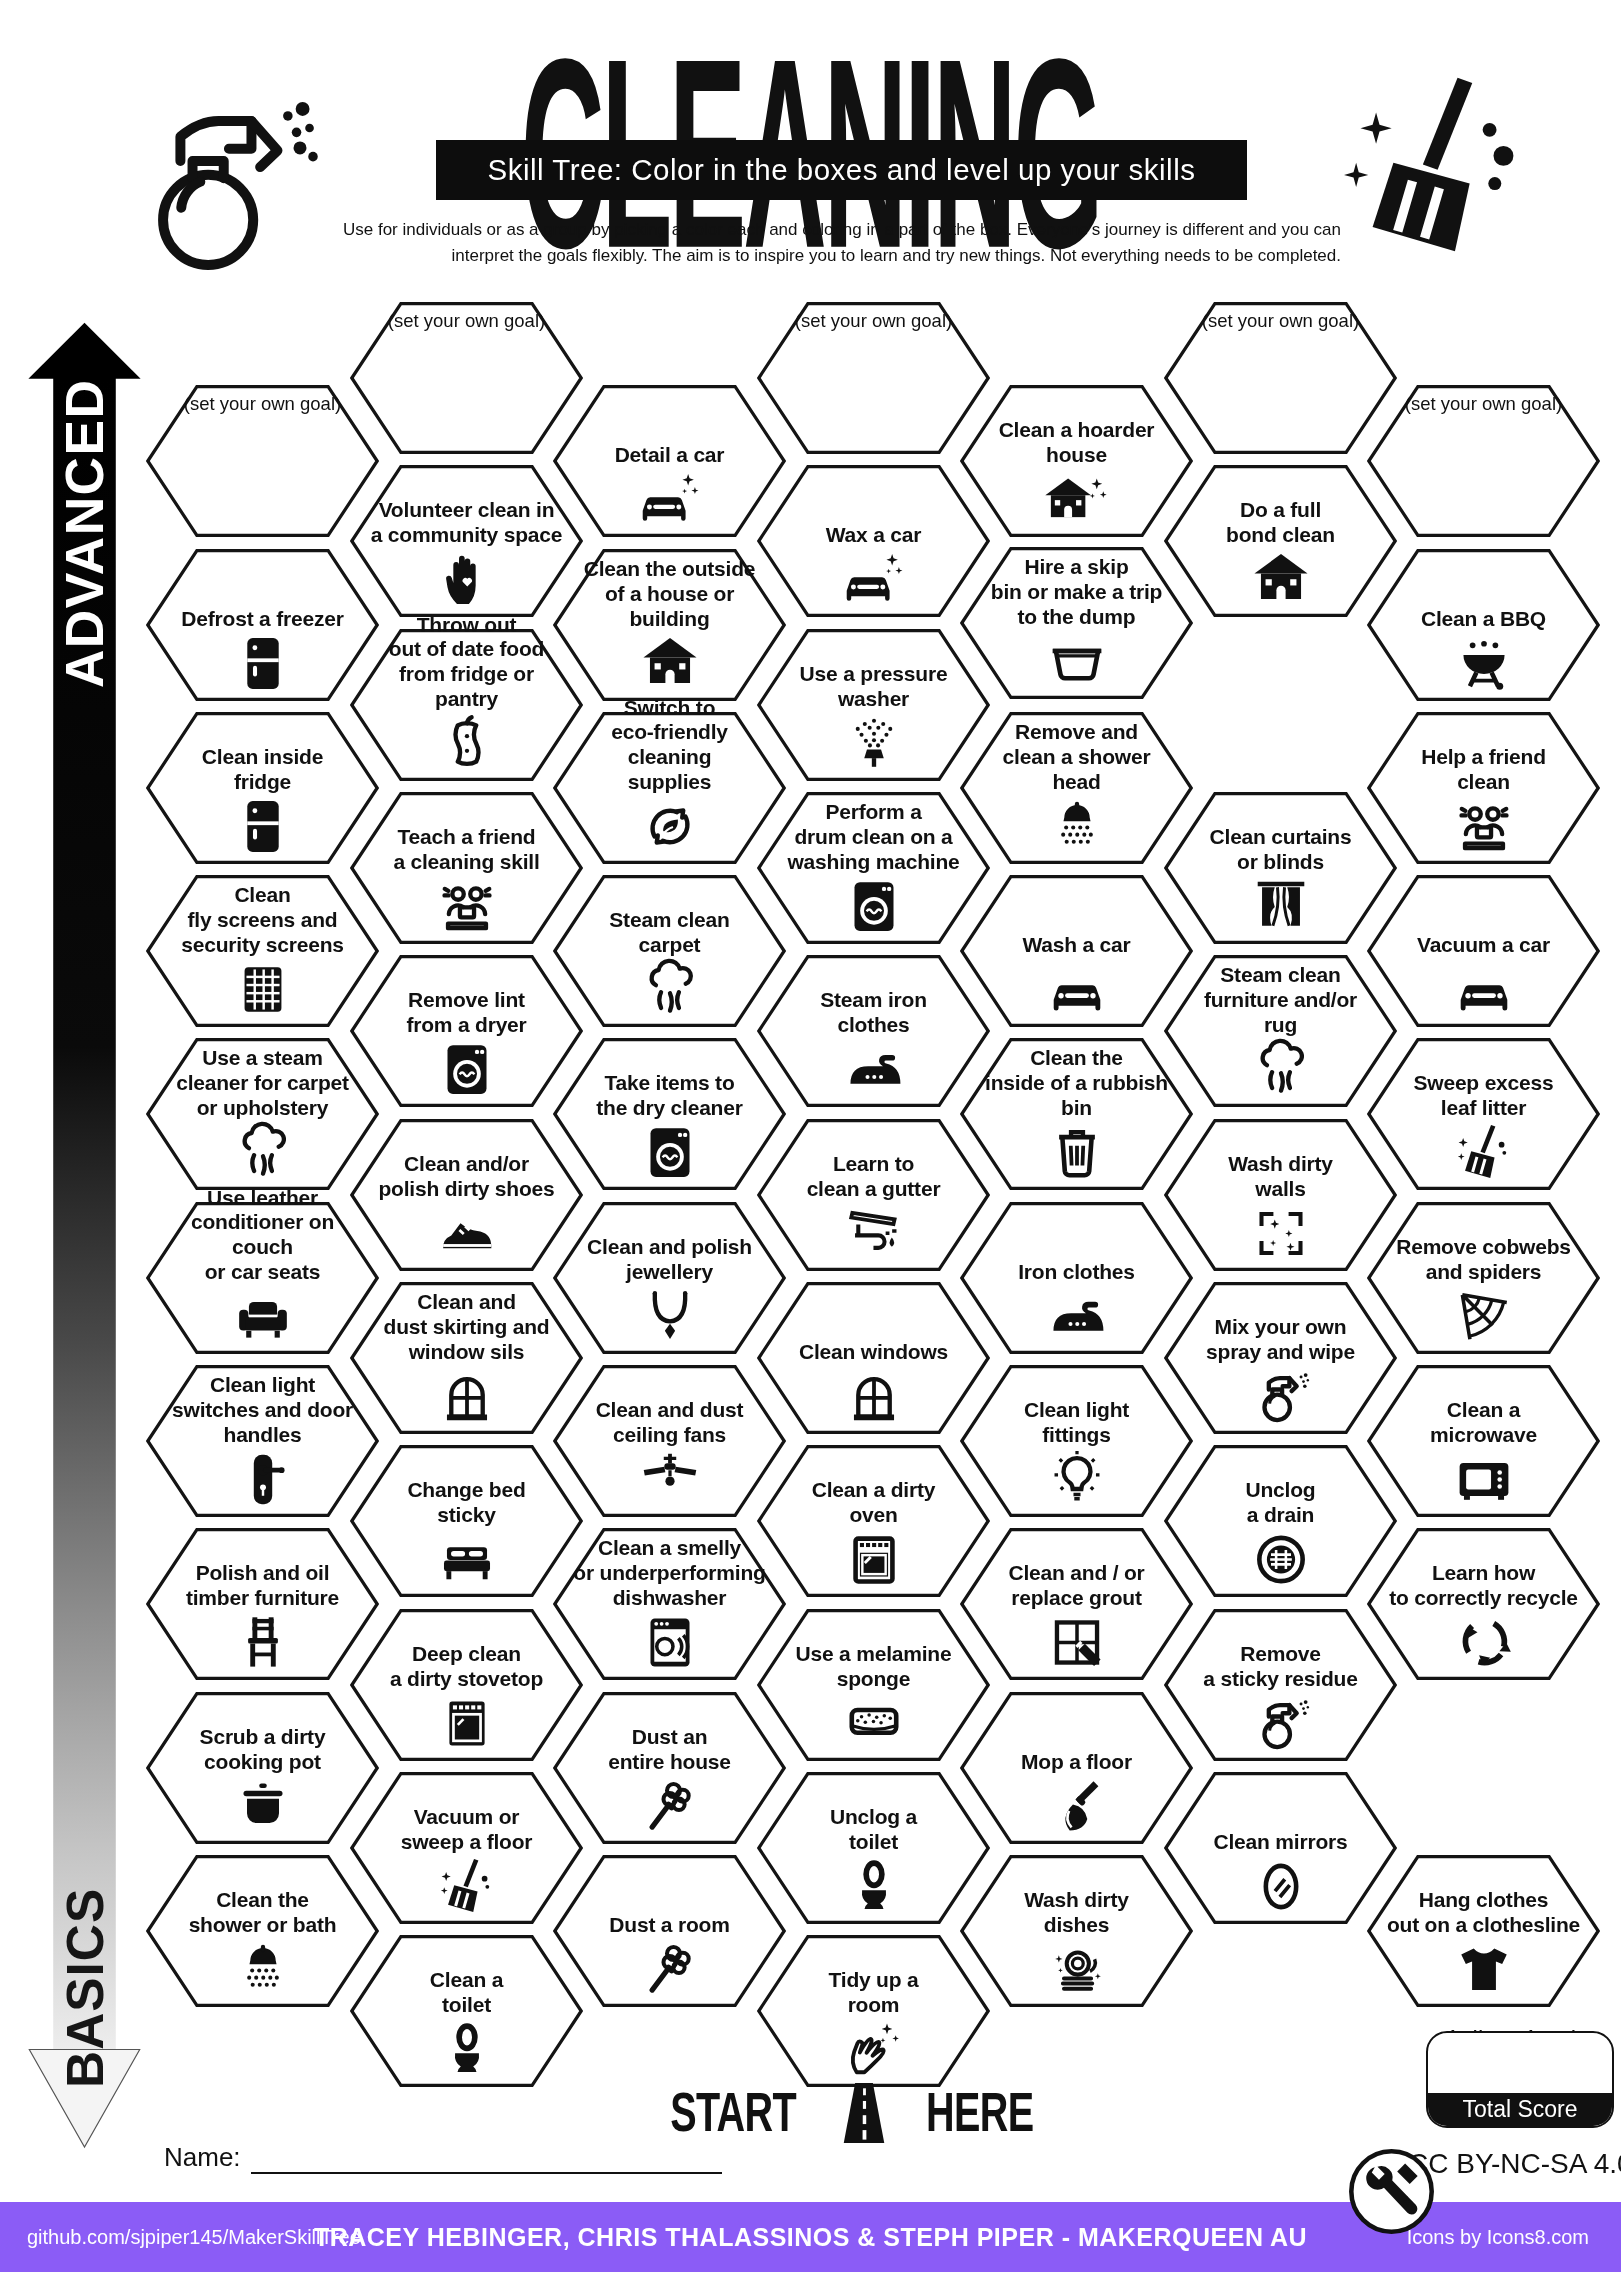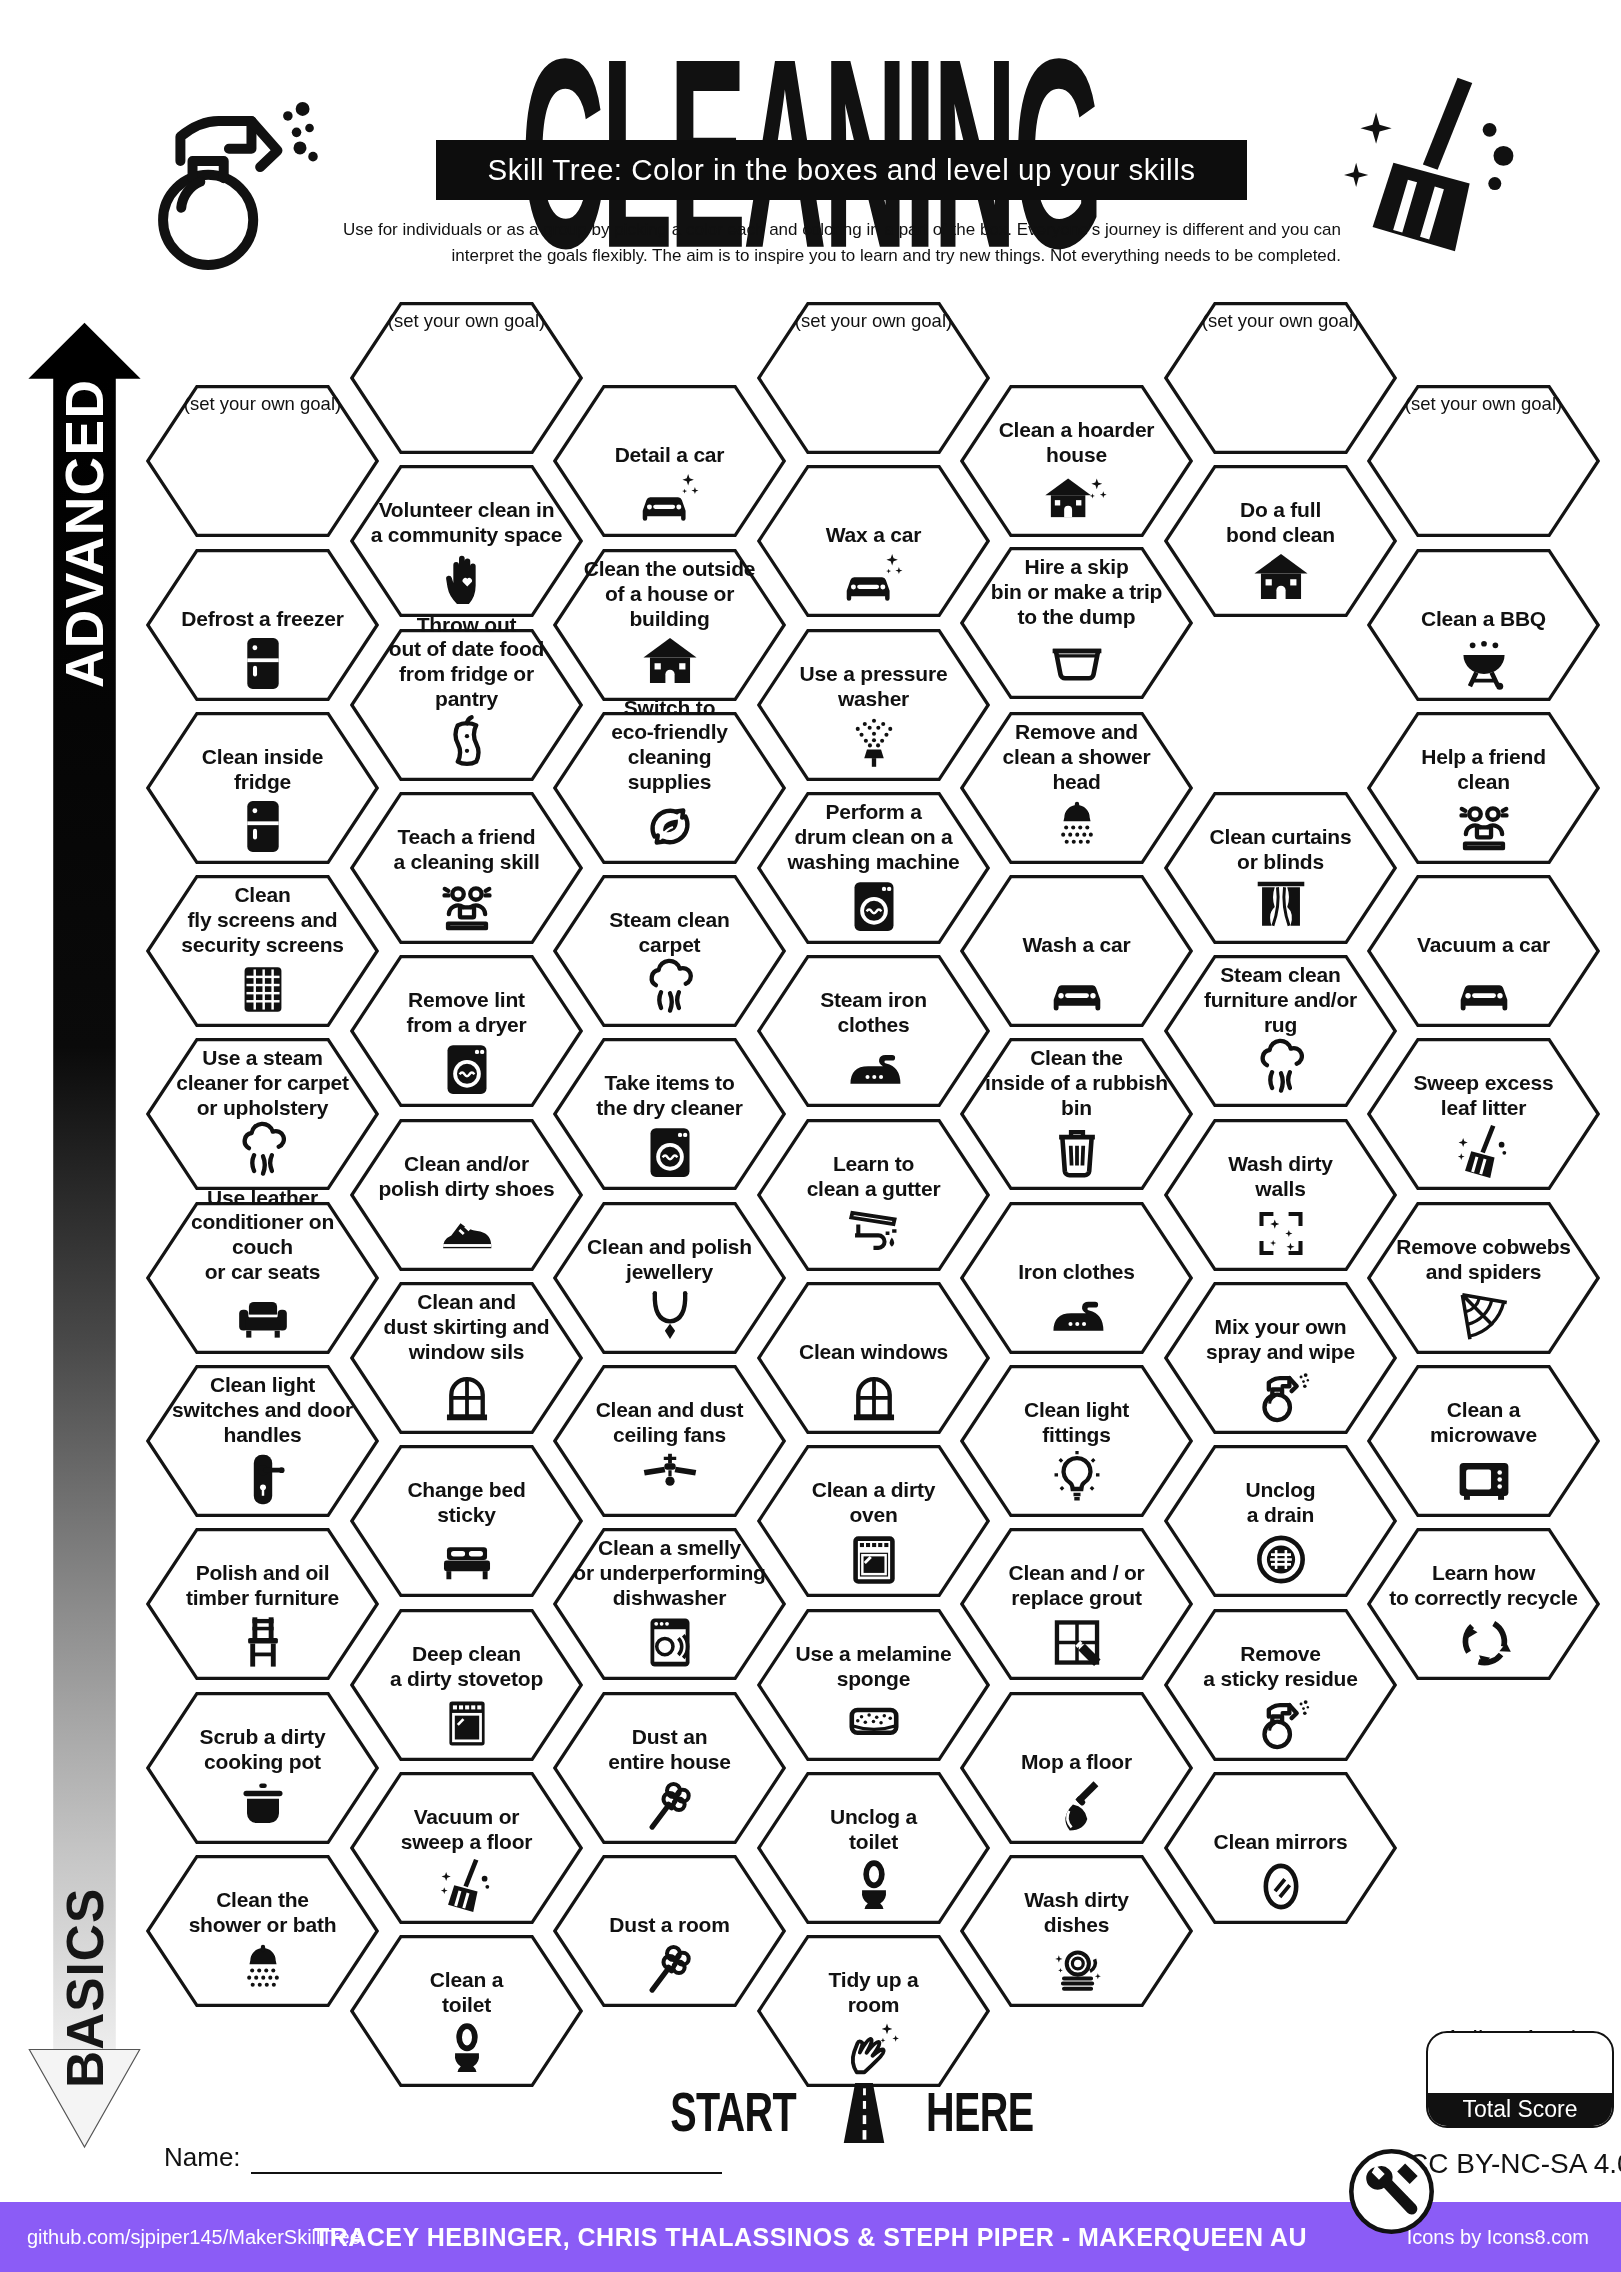--- a/index.html
+++ b/index.html
@@ -1306,20 +1306,34 @@
             <path d="M18.3,16.4 a7.7,7.7 0 0 1 -8.3,2.7"></path>
             <path d="M6.3,15.6 a7.7,7.7 0 0 1 1.3,-9.7"></path>
           </g>
           <g fill="#111">
             <polygon points="20.2,12 17.7,15.2 21.9,15.4"></polygon>
             <polygon points="11.5,20.3 14.3,17.6 10.2,16.7"></polygon>
             <polygon points="6.6,6.4 5.9,10.4 9.6,8.2"></polygon>
           </g>
         </svg></div>
     </div>
+    <div class="hex" style="left: 1367px; top: 1855px;">
+      <svg class="shape" viewBox="0 0 505 330">
+        <polygon points="110,3.5 395,3.5 501.5,165 395,326.5 110,326.5 3.5,165" fill="#ffffff" stroke="#141414" stroke-width="7"></polygon>
+      </svg>
+      <div class="label">
+        <div>Hang clothes</div>
+        <div>out on a clothesline</div>
+      </div>
+      <div class="icon">
+        <svg viewBox="0 0 24 24" preserveAspectRatio="xMidYMid meet">
+          <path d="M8.2,4.2 q1.7,1.9 3.8,1.9 q2.1,0 3.8,-1.9 l4.6,2.3 -1.7,3.5 -2.3,-1 v10.6 h-8.8 V9 l-2.3,1 L3.6,6.5 z" fill="#111"></path>
+          <path d="M10.1,4.5 a2.7,1.7 0 0 0 3.8,0" stroke="#fff" stroke-width="0.95" fill="none"></path>
+        </svg></div>
+    </div>
   </div>
 
 <div class="abs" id="start-label">START</div>
 <svg class="abs" id="road" viewBox="0 0 24 24">
   <polygon points="9.2,2.5 14.8,2.5 18.4,21.5 5.6,21.5" fill="#111"></polygon>
   <rect x="11.7" y="4.2" width="0.9" height="2.2" fill="#fff"></rect>
   <rect x="11.65" y="8.2" width="1" height="2.5" fill="#fff"></rect>
   <rect x="11.6" y="12.7" width="1.1" height="2.8" fill="#fff"></rect>
   <rect x="11.55" y="17.4" width="1.2" height="3" fill="#fff"></rect>
 </svg>

